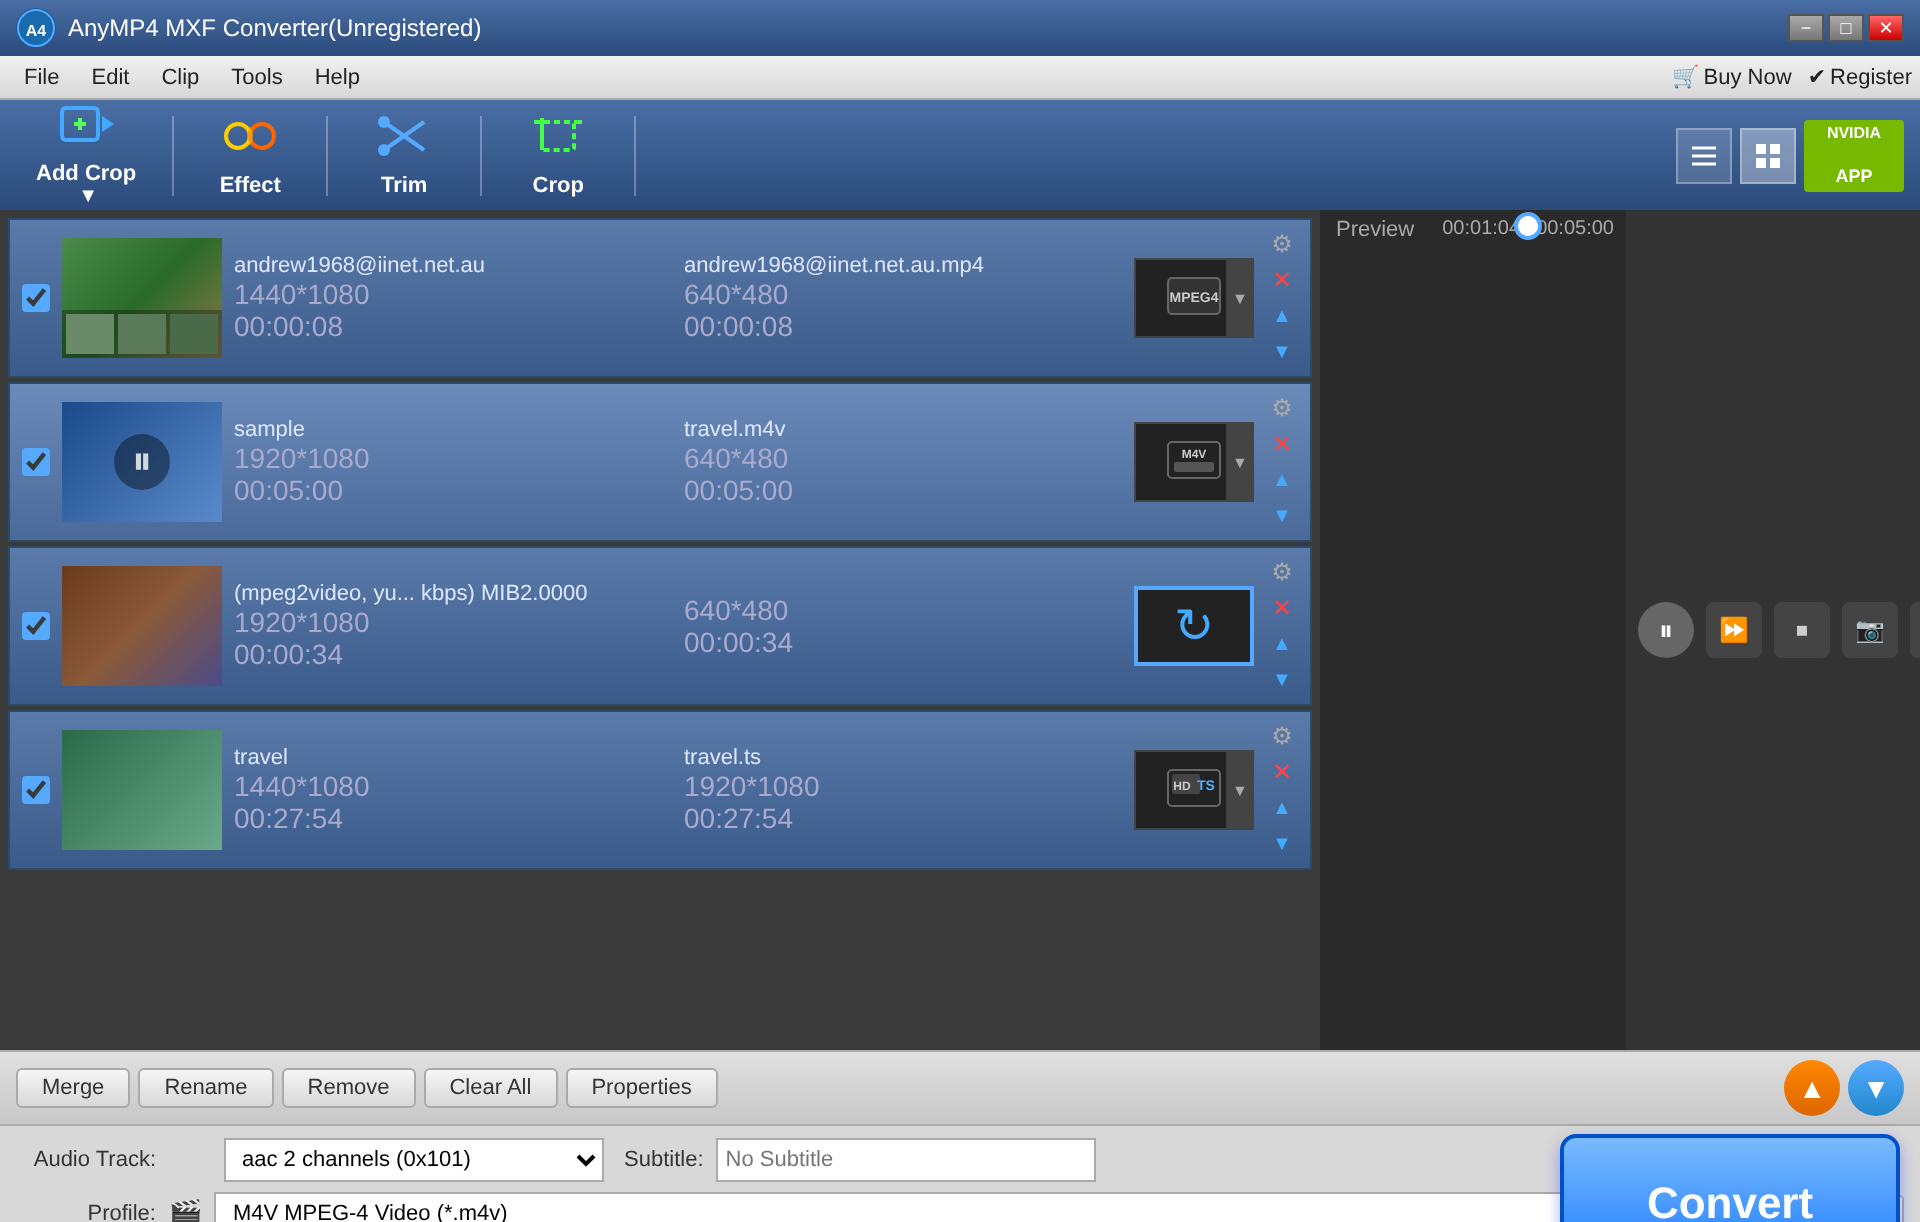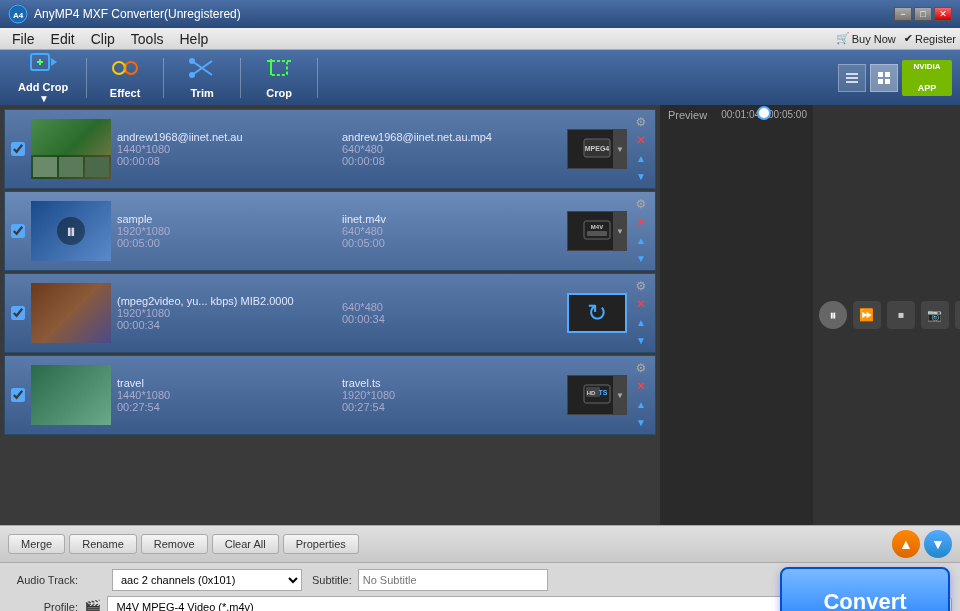--- a/index.html
+++ b/index.html
@@ -23,21 +23,21 @@
 
     
     .menu-bar {
       background: linear-gradient(to bottom, #f0f0f0, #d8d8d8);
       height: 22px;
       display: flex;
       align-items: center;
       padding: 0 4px;
       border-bottom: 1px solid #aaa;
     }
-    .menu-item { padding: 2px 8px; font-size: 14px; cursor: pointer; color: #222; }
+    .menu-item { padding: 2px 8px; font-size: 11px; cursor: pointer; color: #222; }
     .menu-right { margin-left: auto; display: flex; align-items: center; gap: 8px; }
     .menu-right-btn { font-size: 11px; color: #222; cursor: pointer; display: flex; align-items: center; gap: 2px; }
 
     
     .toolbar {
       background: linear-gradient(to bottom, #4a6fa5, #2a4a7a);
       height: 55px;
       display: flex;
       align-items: center;
       padding: 0 8px;
@@ -86,21 +86,21 @@
       padding: 4px 6px;
       gap: 6px;
       min-height: 72px;
       position: relative;
     }
     .file-item.selected { background: linear-gradient(to bottom, #6a8aba, #4a6a9a); }
     .file-checkbox { width: 14px; height: 14px; accent-color: #5af; flex-shrink: 0; }
     .file-thumb { width: 80px; height: 60px; background: #000; flex-shrink: 0; overflow: hidden; position: relative; }
     .file-info { flex: 1; color: white; }
     .file-name { font-size: 11px; color: #e0e8ff; }
-    .file-detail { font-size: 11px; color: #aac; }
+    .file-detail { font-size: 14px; color: #aac; }
     .file-output { flex: 1; color: white; }
     .format-badge { width: 60px; height: 40px; background: #222; border: 1px solid #444; display: flex; align-items: center; justify-content: center; flex-shrink: 0; cursor: pointer; position: relative; }
     .format-badge-inner { text-align: center; }
     .format-dropdown { position: absolute; right: -1px; top: 0; bottom: 0; width: 14px; background: #444; display: flex; align-items: center; justify-content: center; color: #aaa; font-size: 8px; }
     .file-actions { display: flex; flex-direction: column; gap: 2px; align-items: center; }
     .file-action-btn { width: 16px; height: 16px; display: flex; align-items: center; justify-content: center; cursor: pointer; font-size: 12px; }
     .file-arrow { color: #4af; }
     .file-remove { color: #f44; }
     .file-settings { color: #aaa; }
     .scroll-arrows { display: flex; flex-direction: column; gap: 2px; }
@@ -378,21 +378,21 @@
               <div class="pause-icon">⏸</div>
             </div>
           </div>
         </div>
         <div class="file-info">
           <div class="file-name">sample</div>
           <div class="file-detail">1920*1080</div>
           <div class="file-detail">00:05:00</div>
         </div>
         <div class="file-output">
-          <div class="file-name">iinet.m4v</div>
+          <div class="file-name">travel.m4v</div>
           <div class="file-detail">640*480</div>
           <div class="file-detail">00:05:00</div>
         </div>
         <div class="format-badge">
           <div class="format-badge-inner">
             <svg width="28" height="20" viewBox="0 0 28 20">
                 <rect x="1" y="1" width="26" height="18" rx="2" fill="#222" stroke="#666"></rect>
                 <text x="14" y="9" text-anchor="middle" fill="#ccc" font-size="6" font-weight="bold">M4V</text>
                 <rect x="4" y="11" width="20" height="5" rx="1" fill="#555"></rect>
               </svg>

